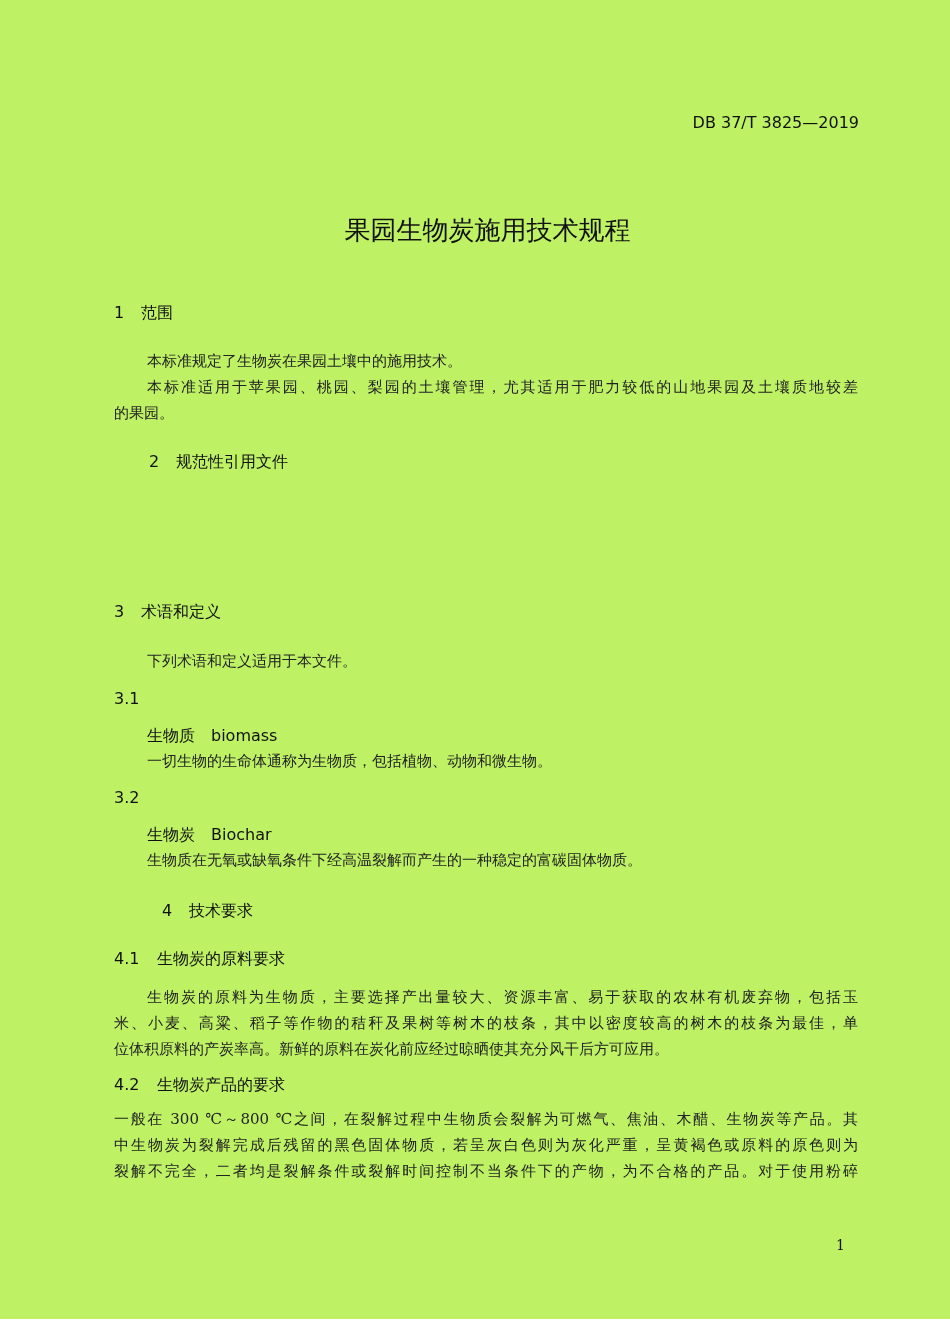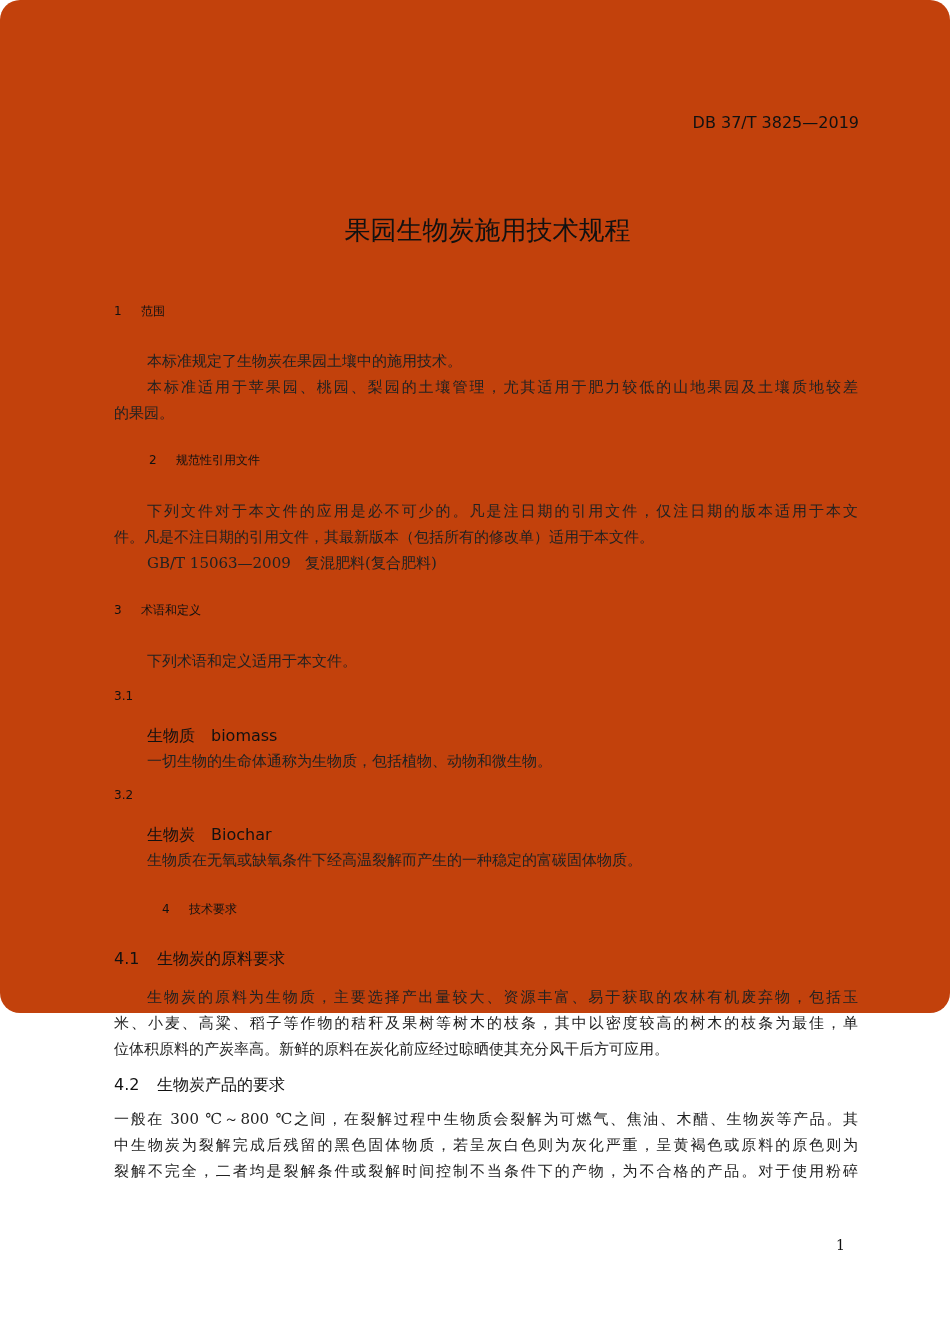--- a/index.html
+++ b/index.html
@@ -1,23 +1,23 @@
 <!DOCTYPE html>
 <html><head>
   <meta charset="utf-8">
   <style>
     html, body { margin: 0; padding: 0; background: #ffffff; }
     body { width: 950px; height: 1344px; position: relative; overflow: hidden; color: #111; }
-    .page { position: absolute; left: 0; top: 0; width: 950px; height: 1013px; background: #c2410c; border-radius: 20px; }
+    .page { position: absolute; left: 0; top: 0; width: 950px; height: 1319px; background: #bef264; }
     .sans { font-family: "DejaVu Sans", "Liberation Sans", sans-serif; }
     .serif { font-family: "DejaVu Serif", "Liberation Serif", serif; }
     .abs { position: absolute; white-space: nowrap; }
     .std-code { right: 91px; top: 113px; font-size: 16px; }
     .doc-title { left: 0; width: 975px; text-align: center; top: 213px; font-size: 26px; }
-    .h1 { left: 114px; font-size: 12px; }
+    .h1 { left: 114px; font-size: 16px; }
     .h1 .num { display: inline-block; width: 27px; }
     .h2 { left: 114px; font-size: 16px; }
     .h2 .num { display: inline-block; width: 43px; }
     .p { left: 114px; width: 744px; font-size: 15px; line-height: 26px; color: #222; white-space: normal; }
     .p .line { display: block; white-space: nowrap; text-align: justify; text-align-last: justify; }
     .p .line.last { text-align-last: left; }
     .indent { padding-left: 33px; }
     .term { left: 147px; font-size: 16px; }
     .term .en { margin-left: 16px; }
     .page-num { left: 836px; top: 1237px; font-size: 14px; }
@@ -35,25 +35,20 @@
     <span class="num">1</span><span>范围</span>
   </div>
   <div class="abs serif p" style="top:348px;">
     <span class="line last indent">本标准规定了生物炭在果园土壤中的施用技术。</span>
     <span class="line indent">本标准适用于苹果园、桃园、梨园的土壤管理，尤其适用于肥力较低的山地果园及土壤质地较差</span>
     <span class="line last">的果园。</span>
   </div>
 
   <div class="abs sans h1" style="top:452px;margin-left:35px;">
     <span class="num">2</span><span>规范性引用文件</span>
-  </div>
-  <div class="abs serif p" style="top:498px;">
-    <span class="line indent">下列文件对于本文件的应用是必不可少的。凡是注日期的引用文件，仅注日期的版本适用于本文</span>
-    <span class="line last">件。凡是不注日期的引用文件，其最新版本（包括所有的修改单）适用于本文件。</span>
-    <span class="line last indent"><span>GB/T 15063—2009</span>&nbsp;&nbsp;&nbsp;<span>复混肥料(复合肥料)</span></span>
   </div>
 
   <div class="abs sans h1" style="top:602px;">
     <span class="num">3</span><span>术语和定义</span>
   </div>
   <div class="abs serif p" style="top:648px;">
     <span class="line last indent">下列术语和定义适用于本文件。</span>
   </div>
 
   <div class="abs sans h1" style="top:689px;">3.1</div>

